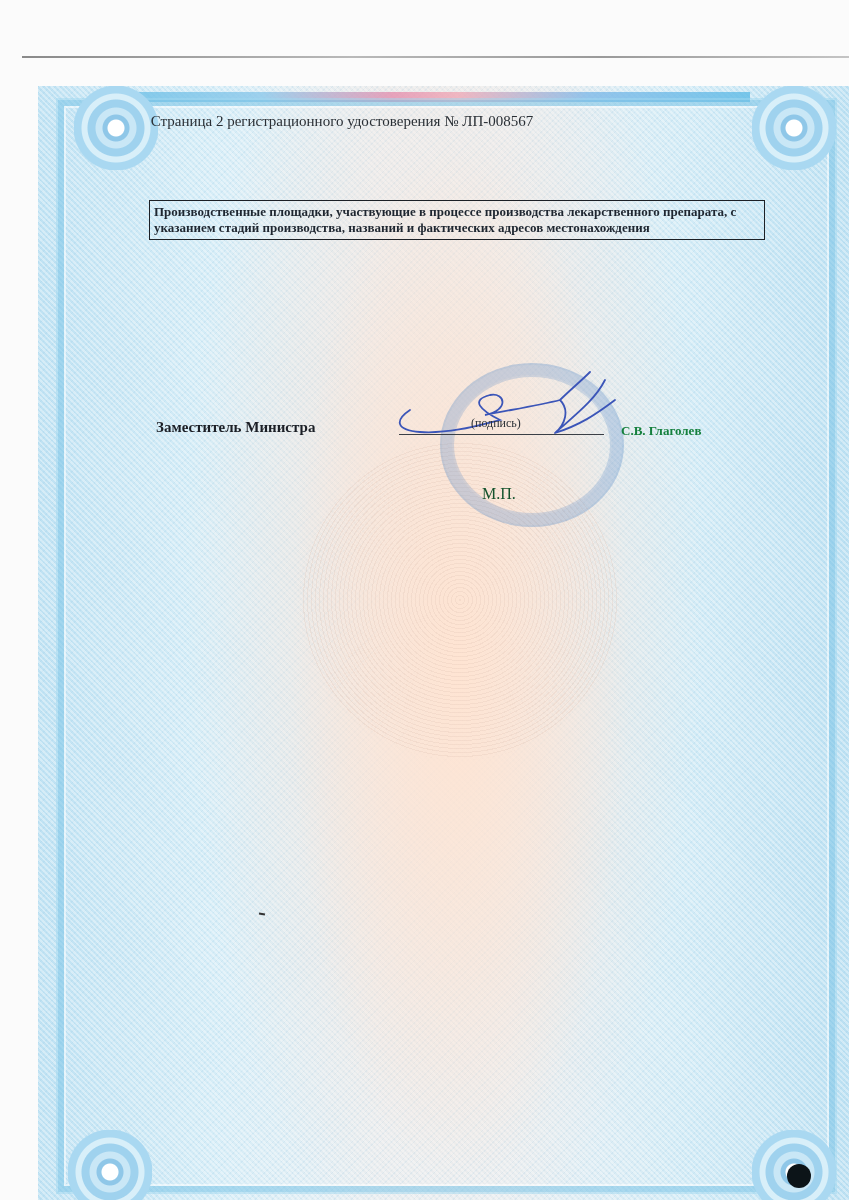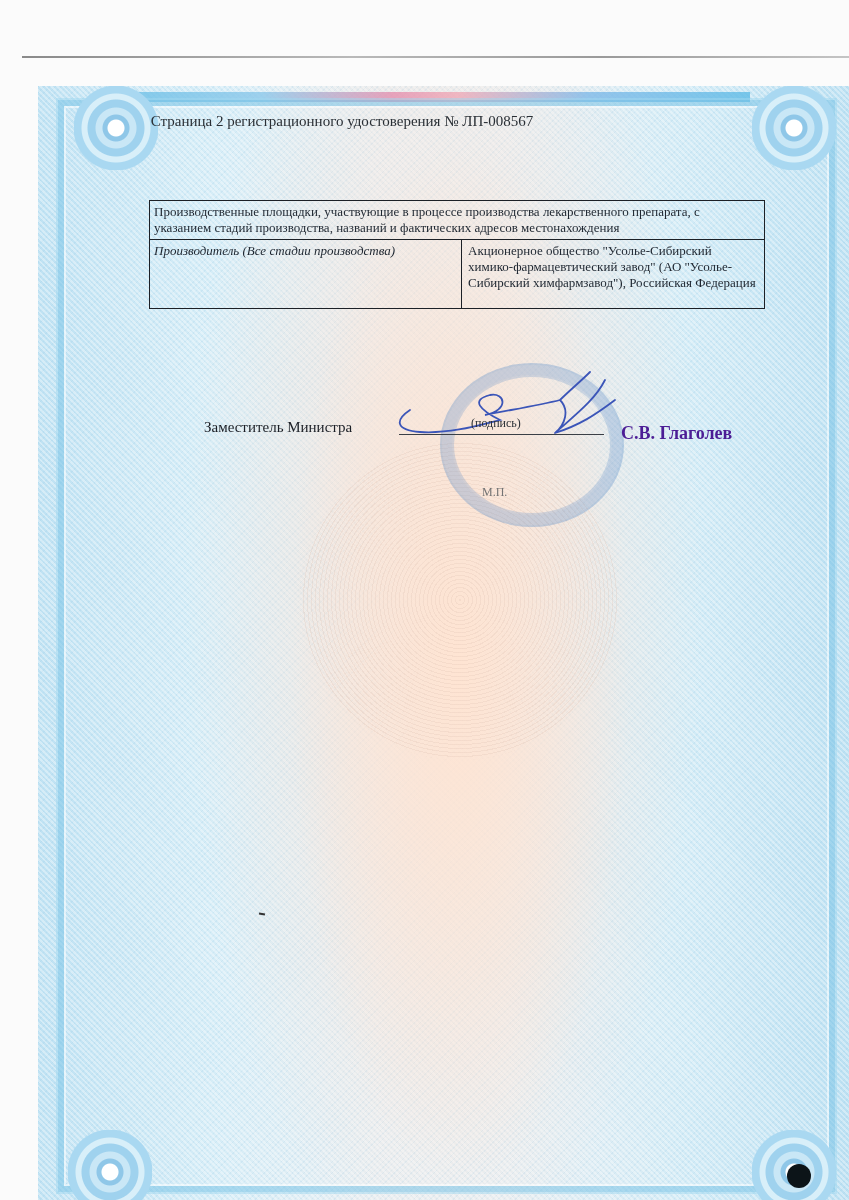--- a/index.html
+++ b/index.html
@@ -58,40 +58,40 @@
     .page-title {
       position: absolute; left: 0; top: 113px; width: 684px; text-align: center;
       font-size: 15px; color: #2a2f35;
     }
 
     .doc-table {
       position: absolute; left: 149px; top: 200px; width: 616px;
       border-collapse: collapse; font-size: 13px; line-height: 16px;
     }
     .doc-table td { border: 1.5px solid #1c2026; padding: 3px 4px; vertical-align: top; }
-    .doc-table .hdr { font-weight: normal; padding-bottom: 3px; margin-left: 44px; }
+    .doc-table .hdr { font-weight: bold; padding-bottom: 3px; margin-left: 44px; }
     .doc-table .role { font-style: italic; width: 303px; height: 62px; }
     .doc-table .org { padding-left: 6px; }
     .doc-table .addr { padding-left: 5px; }
 
     .sig-block { position: absolute; left: 0; top: 0; width: 849px; height: 520px; }
     .sig-title {
-      position: absolute; left: 156px; top: 419px; font-size: 15px; font-weight: normal; color: #1b1f26; margin-left: 48px;
+      position: absolute; left: 156px; top: 419px; font-size: 15px; font-weight: bold; color: #1b1f26;
     }
     .sig-line {
       position: absolute; left: 399px; top: 434px; width: 205px; height: 1px; background: #3a3f46;
     }
     .sig-caption {
       position: absolute; left: 471px; top: 416px; font-size: 12px; color: #2a2f35;
     }
     .sig-name {
-      position: absolute; left: 621px; top: 423px; font-size: 18px; font-weight: bold; color: #4c1d95;
+      position: absolute; left: 621px; top: 423px; font-size: 13px; font-weight: bold; color: #15803d;
     }
     .stamp-label {
-      position: absolute; left: 482px; top: 485px; font-size: 12px; color: #737373;
+      position: absolute; left: 482px; top: 485px; font-size: 16px; color: #14532d;
     }
     .stamp {
       position: absolute; left: 440px; top: 363px; width: 180px; height: 160px; border-radius: 50%;
       border: 2px solid rgba(90,140,200,0.35);
       box-shadow: inset 0 0 0 10px rgba(130,170,215,0.08), inset 0 0 0 12px rgba(90,140,200,0.25);
     }
     .signature { position: absolute; left: 390px; top: 370px; width: 230px; height: 80px; }
   </style>
 </head>
 <body>
@@ -109,24 +109,20 @@
 <div class="punch-hole"></div>
 <div class="stray-mark"></div>
 
 <div class="page-title">Страница 2 регистрационного удостоверения № ЛП-008567</div>
 
 <table class="doc-table">
   <tbody>
       <tr>
     <td class="hdr" colspan="2">Производственные площадки, участвующие в процессе производства лекарственного препарата, с указанием стадий производства, названий и фактических адресов местонахождения</td>
   </tr>
-  <tr>
-    <td class="role">Производитель (Все стадии производства)</td>
-    <td class="org">Акционерное общество "Усолье-Сибирский химико-фармацевтический завод" (АО "Усолье-Сибирский химфармзавод"), Российская Федерация</td>
-  </tr>
 </tbody>
   </table>
 
 <div class="sig-block">
   <div class="stamp"></div>
   <div class="sig-title">Заместитель Министра</div>
   <div class="sig-line"></div>
   <svg class="signature" viewBox="0 0 230 80">
     <path d="M20 40 C 5 50, 5 60, 30 62 C 60 64, 90 55, 110 50 C 90 40, 80 30, 100 25 C 115 22, 120 40, 95 45 C 120 40, 150 35, 170 30 C 180 40, 175 55, 165 63 C 185 45, 205 30, 215 10 M170 30 C 180 20, 190 12, 200 2 M165 63 C 190 55, 205 45, 225 30" fill="none" stroke="#3b55b8" stroke-width="1.8" stroke-linecap="round"></path>
   </svg>

